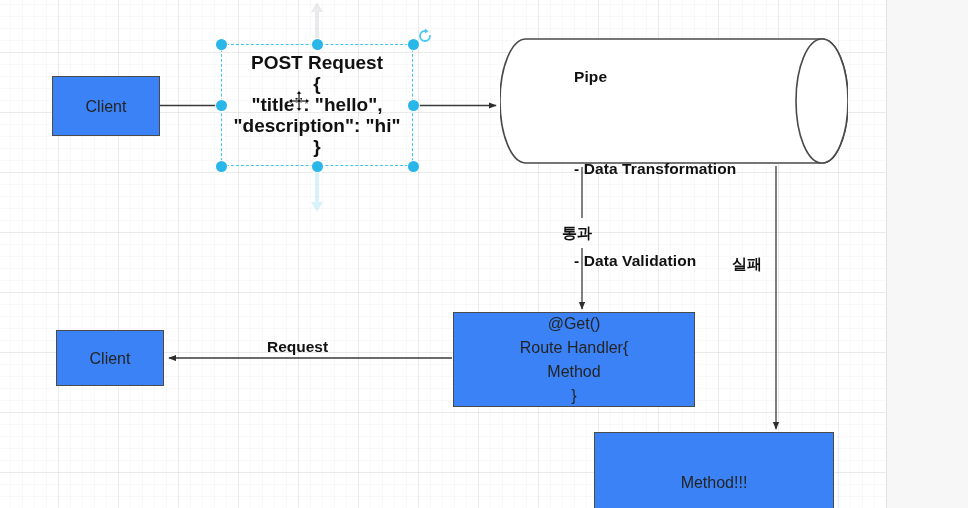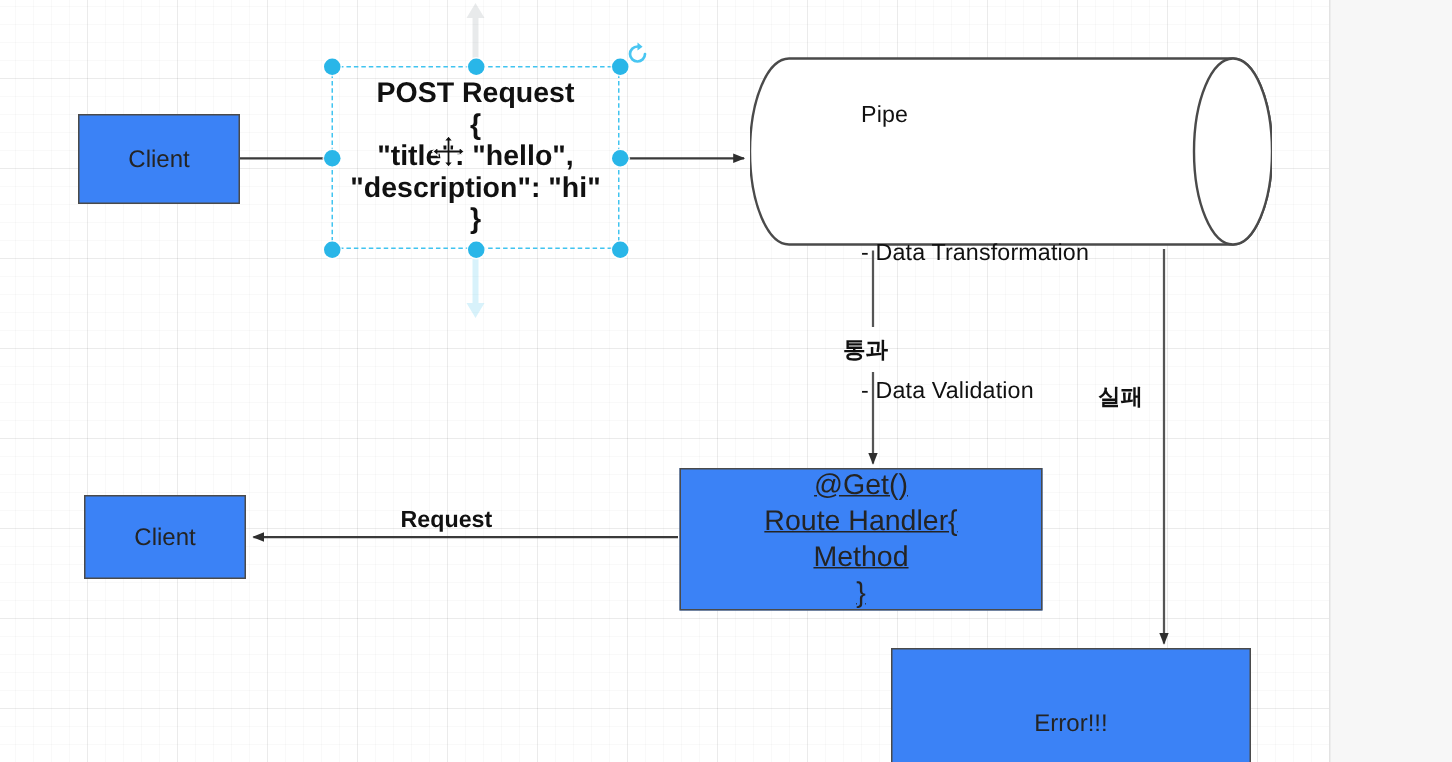--- a/index.html
+++ b/index.html
@@ -83,30 +83,30 @@
     top: 38px;
     width: 348px;
     height: 128px;
   }
   #pipe svg { display: block; }
   #pipe-text {
     position: absolute;
     left: 74px;
     top: 16px;
     font-size: 15.5px;
-    font-weight: normal;
+    font-weight: bold;
     line-height: 46px;
     color: #111111;
     white-space: pre;
     letter-spacing: 0.1px;
   }
 
   
   #route-handler { left: 453px; top: 312px; width: 242px; height: 95px; }
-  #route-handler .node-label { line-height: 24px; font-size: 19px; text-decoration: underline; }
+  #route-handler .node-label { line-height: 24px; font-size: 16px; }
 
   
   #error-box { left: 594px; top: 432px; width: 240px; height: 100px; }
   #error-box .node-label { font-size: 16px; }
 
   
   #connectors {
     position: absolute;
     left: 0;
     top: 0;
@@ -238,21 +238,21 @@
   </div>
 
   <div class="node" id="route-handler">
     <div class="node-label">@Get()
 Route Handler{
 Method
 }</div>
   </div>
 
   <div class="node" id="error-box">
-    <div class="node-label">Error!!!</div>
+    <div class="node-label">Method!!!</div>
   </div>
 
   <div class="edge-label" id="label-pass">통과</div>
   <div class="edge-label" id="label-fail">실패</div>
   <div class="edge-label" id="label-response">Request</div>
 
   <div id="post-node">
 
     <div id="post-text">POST Request
 {

